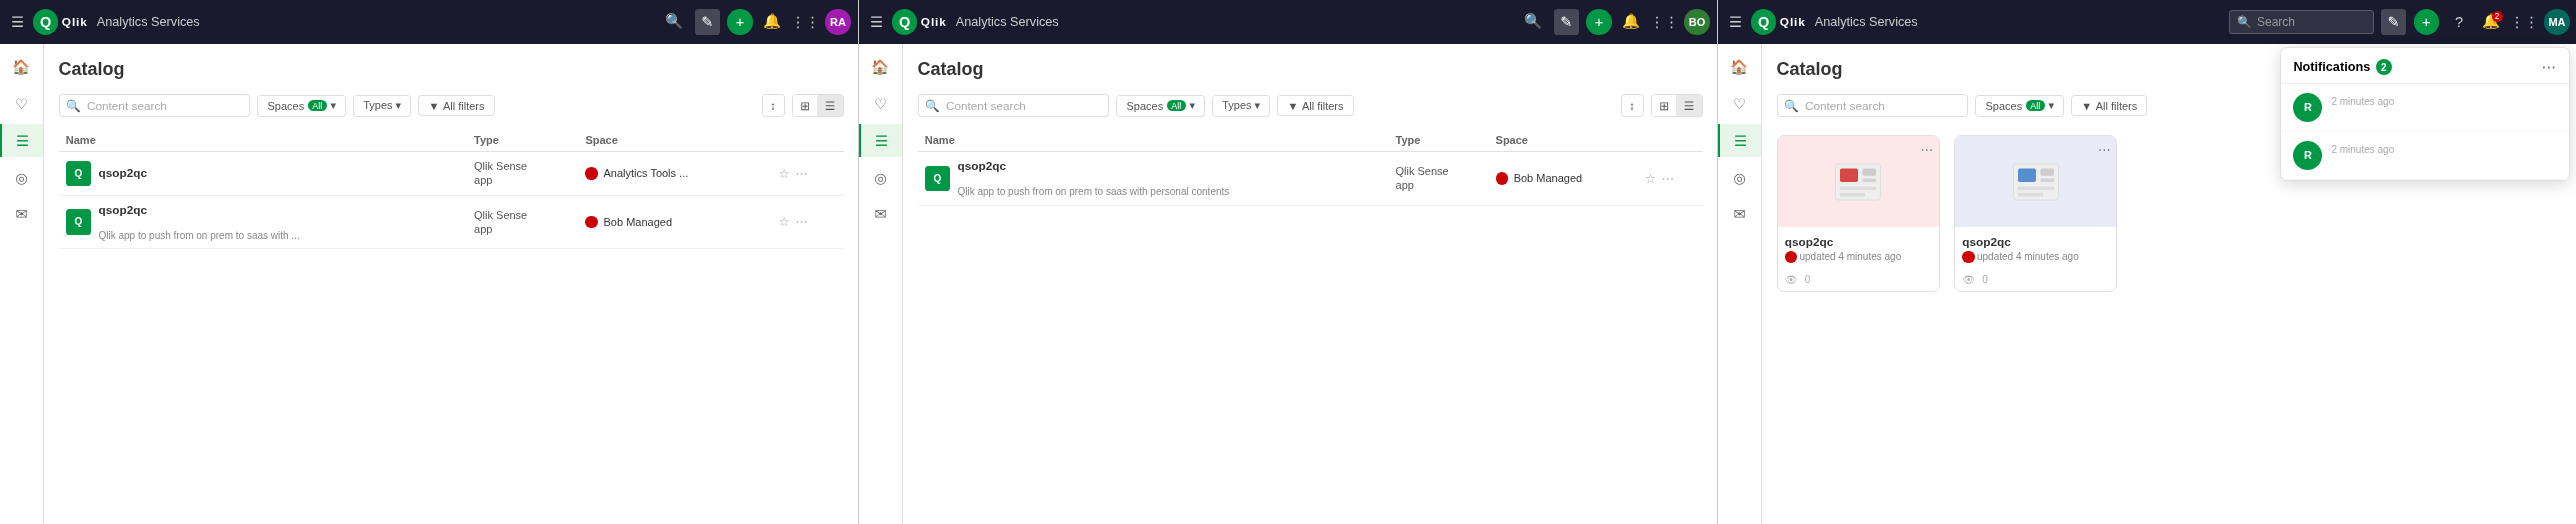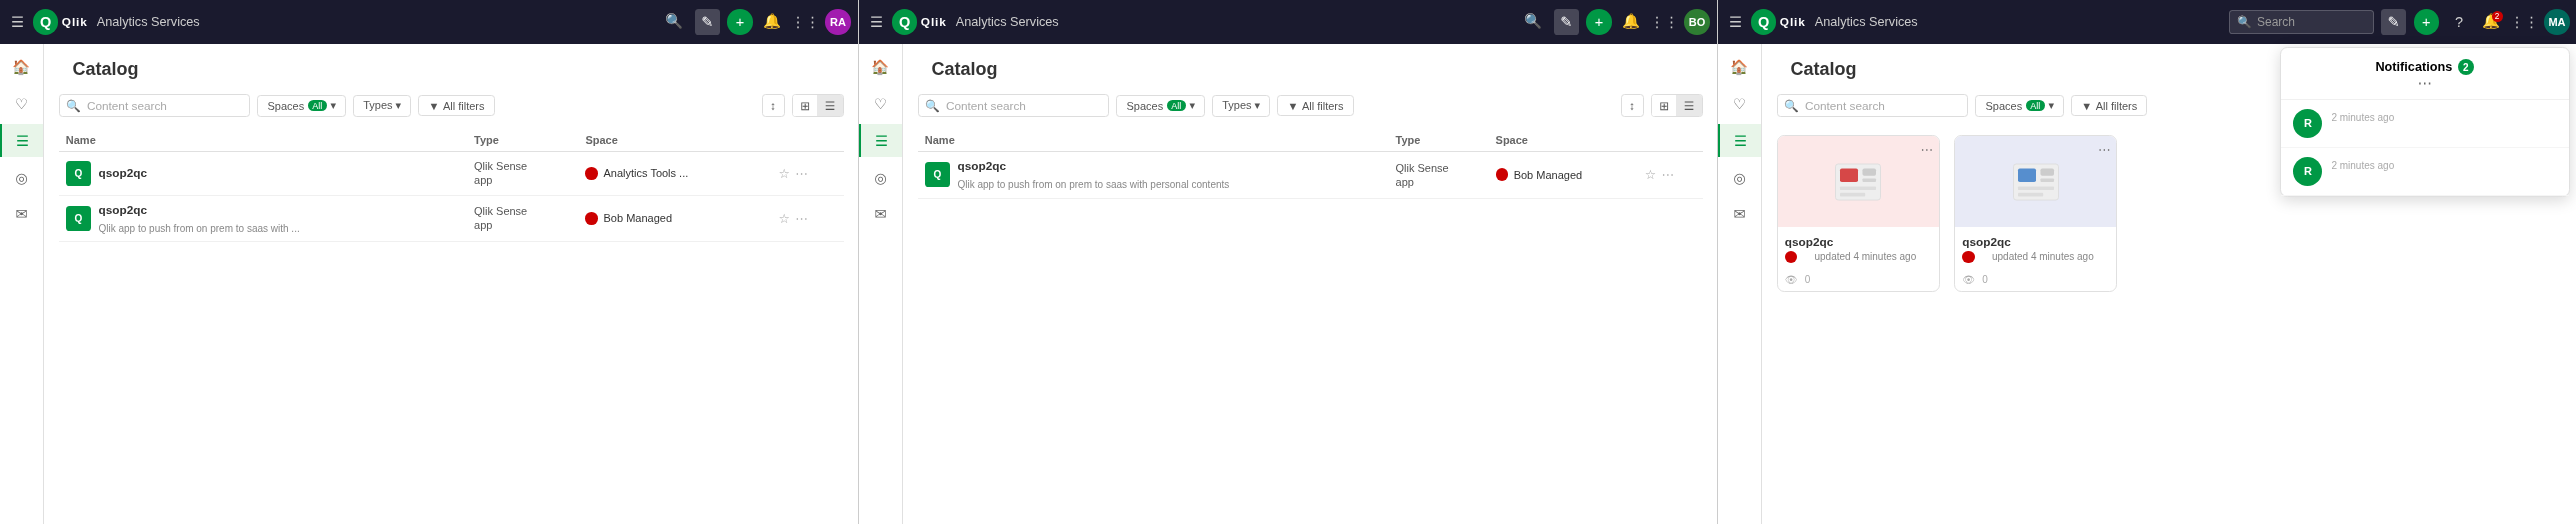--- a/index.html
+++ b/index.html
@@ -78,21 +78,21 @@
     }
     .sidebar-item {
       width: 33px; height: 33px;
       display: flex; align-items: center; justify-content: center;
       border-radius: 3.6px; cursor: pointer; color: #666; font-size: 14.5px;
     }
     .sidebar-item.active { color: #009845; border-left: 2.7px solid #009845; border-radius: 0; background: #f0faf5; width: 100%; justify-content: center; }
 
     
     .content { flex: 1; padding: 14.5px; overflow: auto; }
-    .page-title { font-size: 18px; font-weight: 600; color: #333; margin-bottom: 14.5px; margin-left: 14px; }
+    .page-title { font-size: 18px; font-weight: 600; color: #333; margin-bottom: 14.5px; }
 
     
     .toolbar { display: flex; align-items: center; gap: 7.3px; margin-bottom: 11px; }
     .search-input-wrap {
       border: 0.9px solid #ddd; border-radius: 3.6px; padding: 3.6px 7.3px;
       display: flex; align-items: center; gap: 5.4px; background: #fff; min-width: 145px;
     }
     .search-input-wrap input { border: none; outline: none; font-size: 11.8px; color: #666; background: transparent; }
     .search-input-wrap input::placeholder { color: #aaa; }
     .filter-btn {
@@ -113,21 +113,21 @@
     .spacer { flex: 1; }
 
     
     .catalog-table { width: 100%; border-collapse: collapse; }
     .catalog-table th {
       text-align: left; font-size: 11px; color: #666; font-weight: 600;
       border-bottom: 0.9px solid #e0e0e0; padding: 5.4px 7.3px;
     }
     .catalog-table td { padding: 7.3px 7.3px; border-bottom: 0.9px solid #f0f0f0; vertical-align: middle; }
     .item-name { font-weight: 600; font-size: 11.8px; color: #333; }
-    .item-desc { font-size: 10px; color: #888; margin-top: 6px; }
+    .item-desc { font-size: 10px; color: #888; margin-top: 13px; }
     .item-icon { width: 25.4px; height: 25.4px; border-radius: 3.6px; margin-right: 7.3px; display: flex; align-items: center; justify-content: center; }
     .item-icon.sense { background: #009845; color: #fff; font-size: 10px; font-weight: 700; }
     .name-cell { display: flex; align-items: center; }
     .type-badge { font-size: 11px; color: #555; }
     .space-chip { display: flex; align-items: center; gap: 5.4px; font-size: 11px; color: #333; }
     .space-dot { width: 12.7px; height: 12.7px; border-radius: 50%; flex-shrink: 0; }
     .row-actions { display: flex; align-items: center; gap: 5.4px; }
     .row-action-btn { background: none; border: none; cursor: pointer; color: #aaa; font-size: 12.7px; }
 
     
@@ -139,41 +139,40 @@
     .card-thumb {
       height: 91px; background: #f5f5f5; display: flex; align-items: center; justify-content: center;
       position: relative;
     }
     .card-more-btn {
       position: absolute; top: 5.4px; right: 5.4px;
       background: none; border: none; cursor: pointer; color: #666; font-size: 12.7px;
     }
     .card-body { padding: 7.3px; }
     .card-title { font-size: 11.8px; font-weight: 600; color: #333; }
-    .card-meta { font-size: 10px; color: #888; margin-top: 1.8px; display: flex; align-items: center; gap: 17px; }
+    .card-meta { font-size: 10px; color: #888; margin-top: 1.8px; display: flex; align-items: center; gap: 2px; }
     .card-meta-avatar { width: 12.7px; height: 12.7px; border-radius: 50%; background: #c00; }
     .card-footer { display: flex; align-items: center; gap: 7.3px; padding: 3.6px 7.3px 5.4px; font-size: 10px; color: #aaa; }
 
     
     .notif-panel {
       position: absolute;
       right: 7.3px;
       top: 47px;
       width: 290px;
       background: #fff;
       border: 0.9px solid #e0e0e0;
       border-radius: 7.3px;
       box-shadow: 0 3.6px 14.5px rgba(0,0,0,0.15);
       z-index: 100;
     }
     .notif-header {
       display: flex; align-items: center; justify-content: space-between;
       padding: 11px 12.7px 7.3px;
       border-bottom: 0.9px solid #f0f0f0;
-      flex-direction: column;
     }
     .notif-title { font-weight: 600; font-size: 12.7px; display: flex; align-items: center; gap: 5.4px; }
     .notif-badge { background: #009845; color: #fff; border-radius: 50%; width: 16.3px; height: 16.3px; font-size: 10px; display: flex; align-items: center; justify-content: center; }
     .notif-more { background: none; border: none; cursor: pointer; color: #666; font-size: 14.5px; }
     .notif-item { display: flex; align-items: flex-start; gap: 9px; padding: 9px 12.7px; border-bottom: 0.9px solid #f5f5f5; }
     .notif-avatar { width: 29px; height: 29px; border-radius: 50%; background: #009845; color: #fff; font-size: 11px; font-weight: 700; display: flex; align-items: center; justify-content: center; flex-shrink: 0; }
     .notif-text { font-size: 11px; color: #333; line-height: 1.4; }
     .notif-text strong { color: #009845; }
     .notif-time { font-size: 10px; color: #aaa; margin-top: 3.6px; }
 

